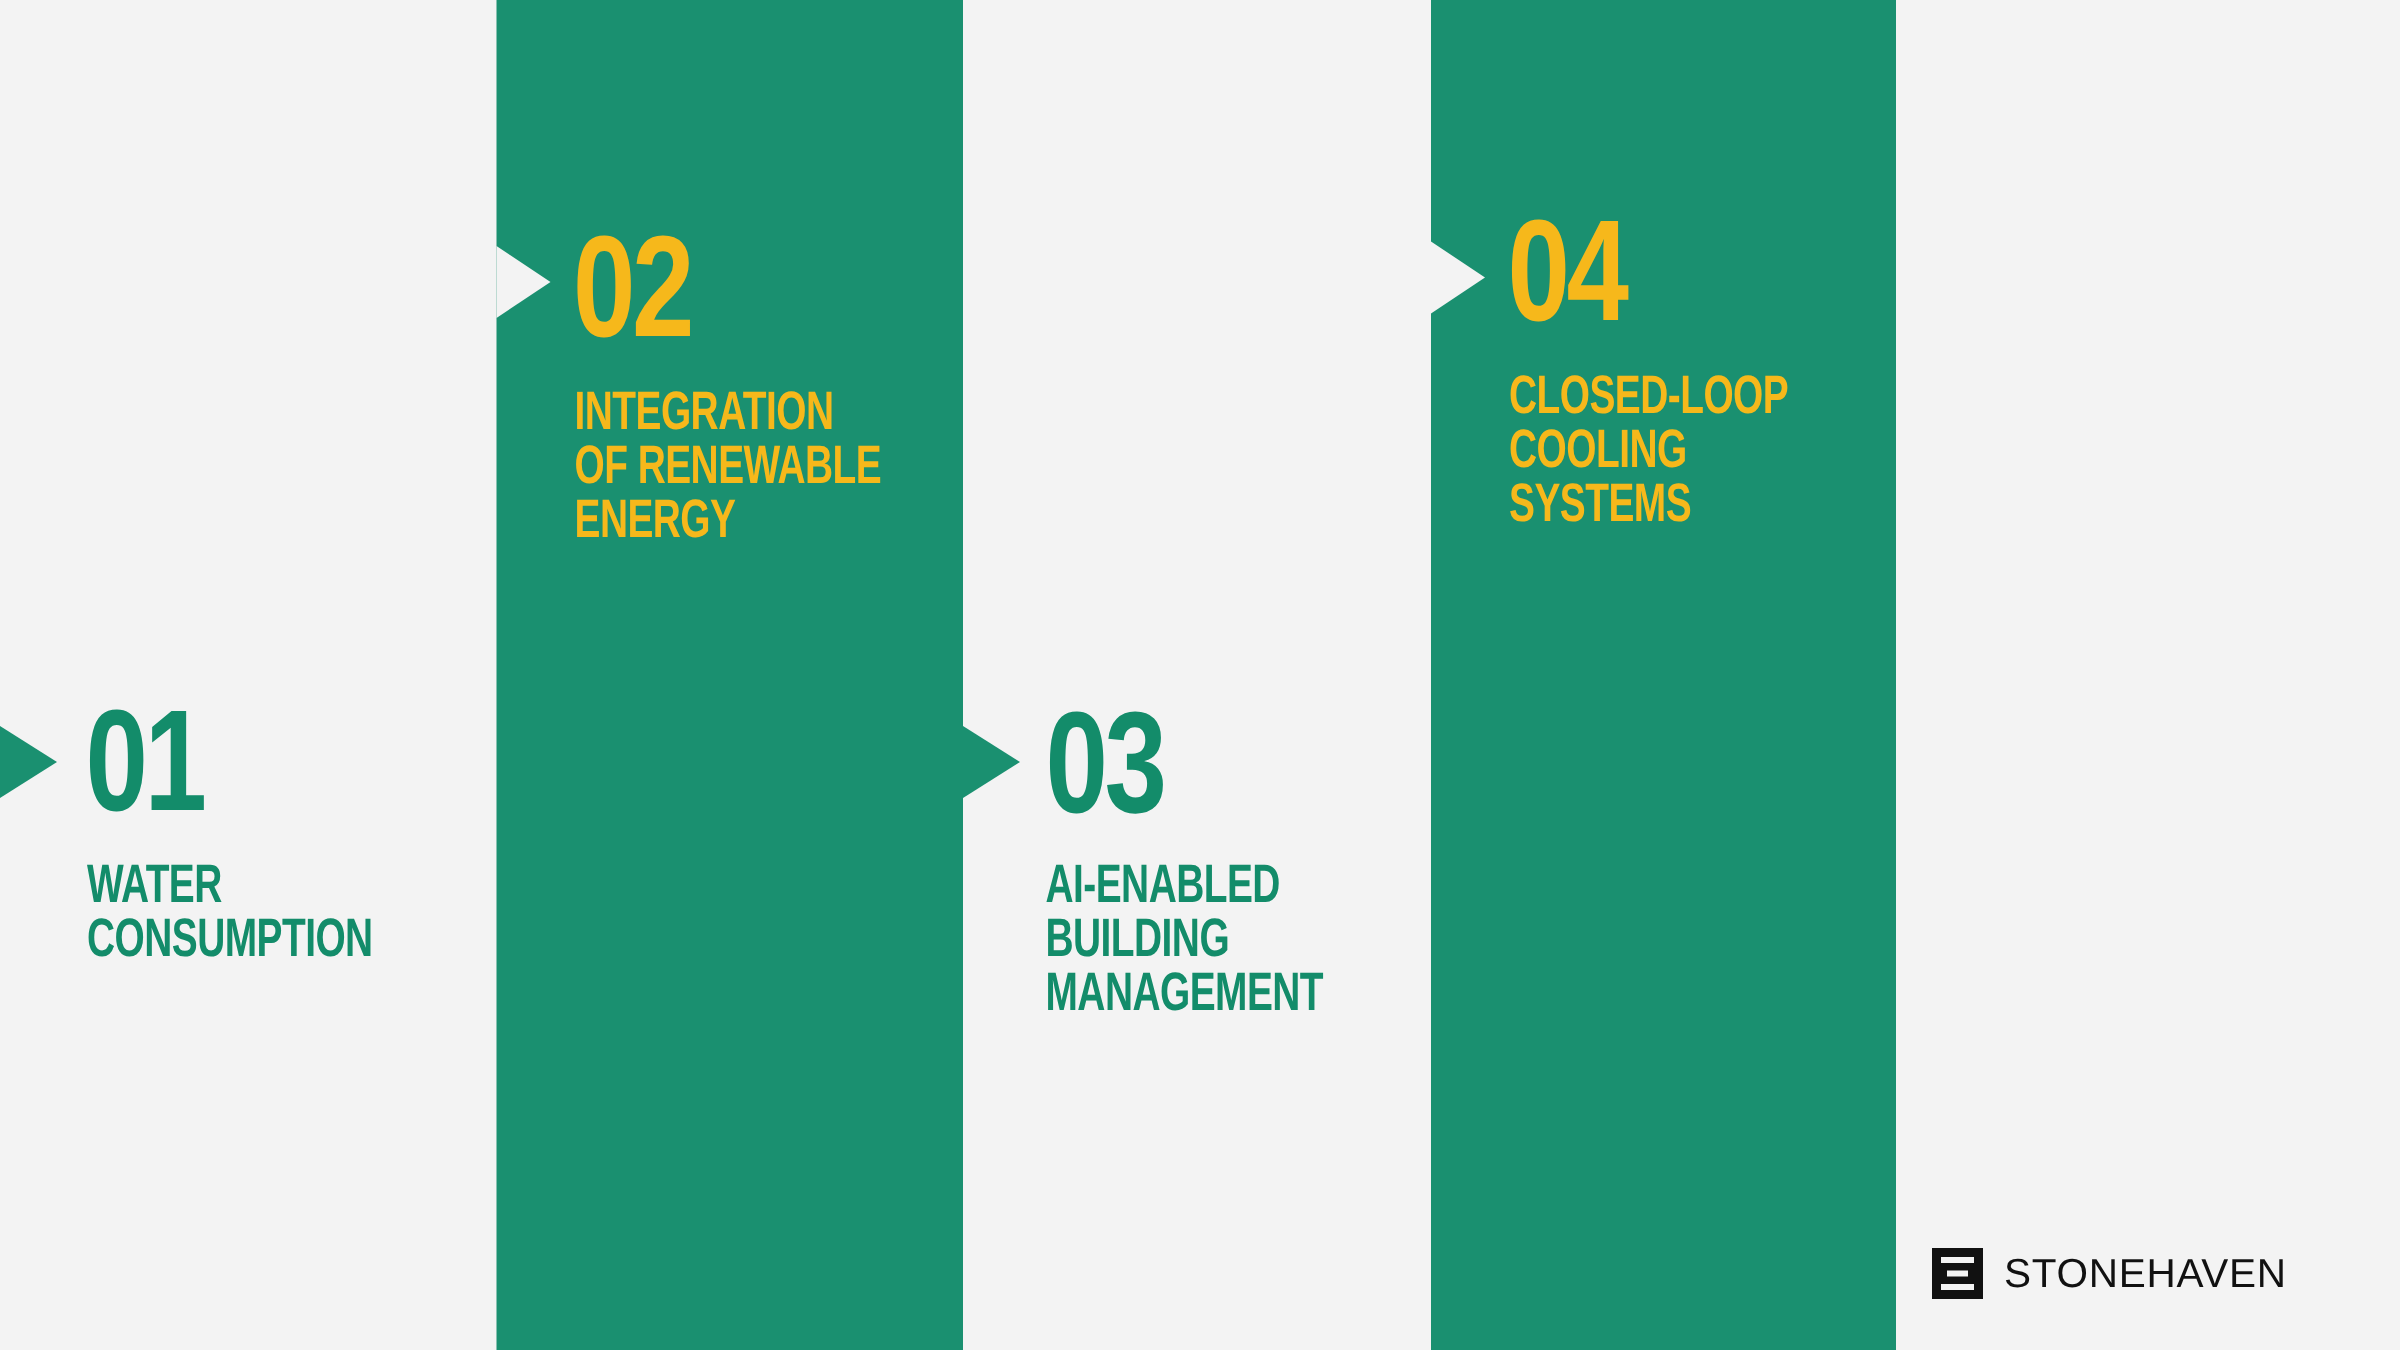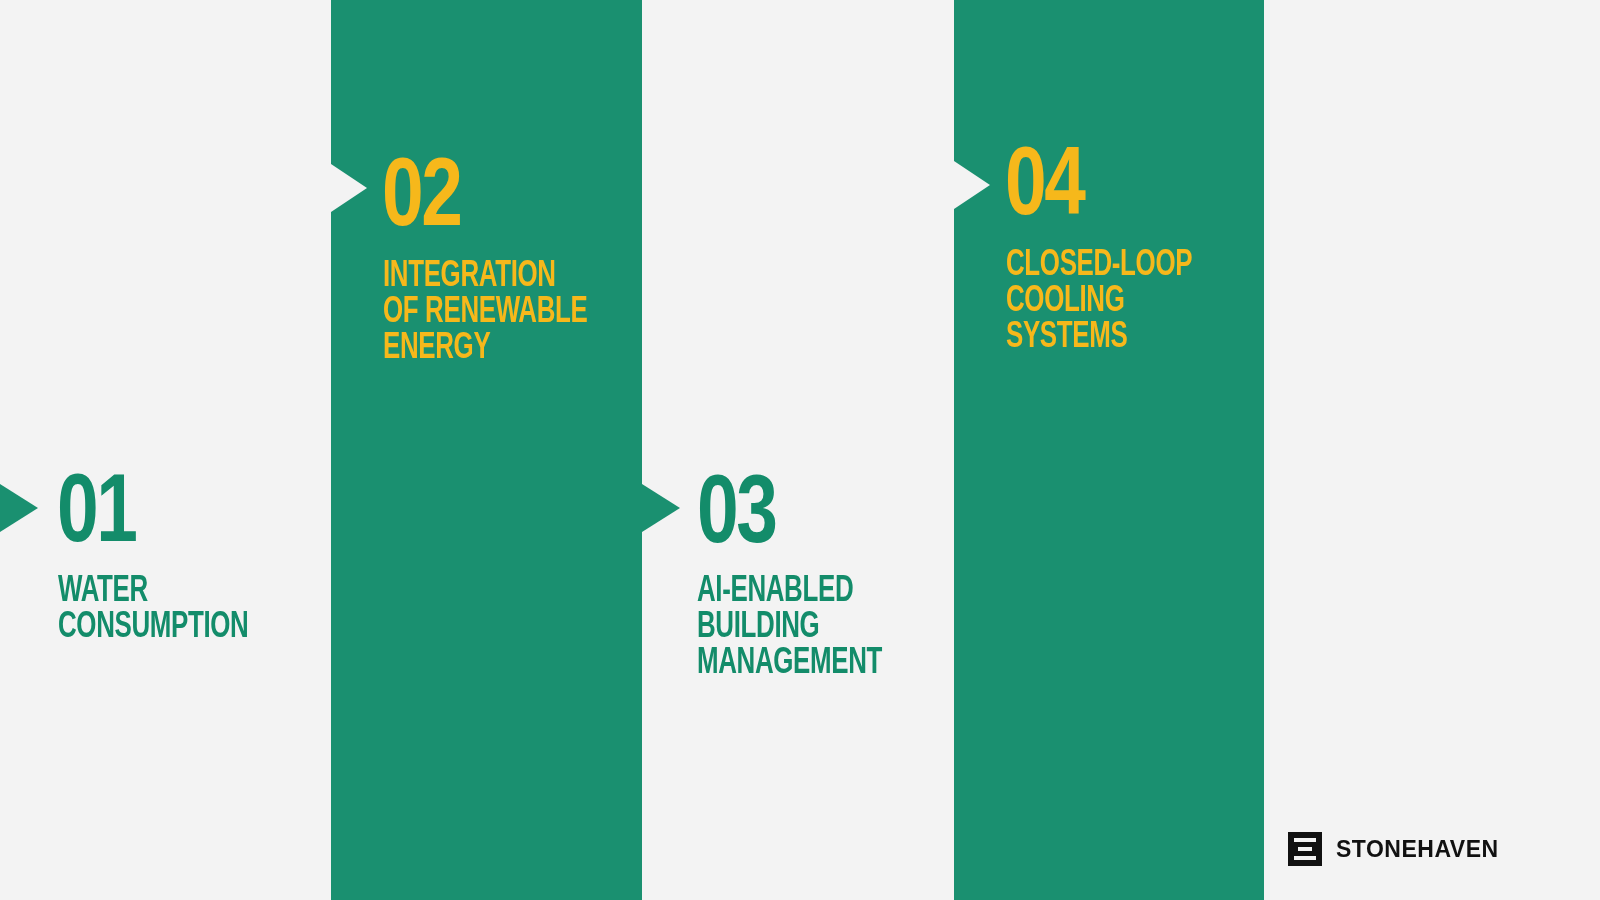--- a/index.html
+++ b/index.html
@@ -38,21 +38,21 @@
   .yellow-text { color:#f6b81b; }
 
   .logo { position:absolute; left:1288px; top:832px; display:flex; align-items:center; }
   .logo-icon {
     width:34px; height:34px; background:#111; position:relative; box-sizing:border-box;
   }
   .logo-icon i {
     position:absolute; left:6px; right:6px; height:4px; background:#f3f3f3;
   }
   .logo-text {
-    margin-left:14px; font-weight:700; font-size:23px; color:#111;
+    margin-left:14px; font-weight:400; font-size:27px; color:#111;
     letter-spacing:0.5px; line-height:34px;
   }
 </style>
 </head>
 <body>
 
 <div class="col" style="left:331px; width:311px;"></div>
 <div class="col" style="left:954px; width:310px;"></div>
 
 <div class="tri green" style="left:0; top:484px;"></div>

